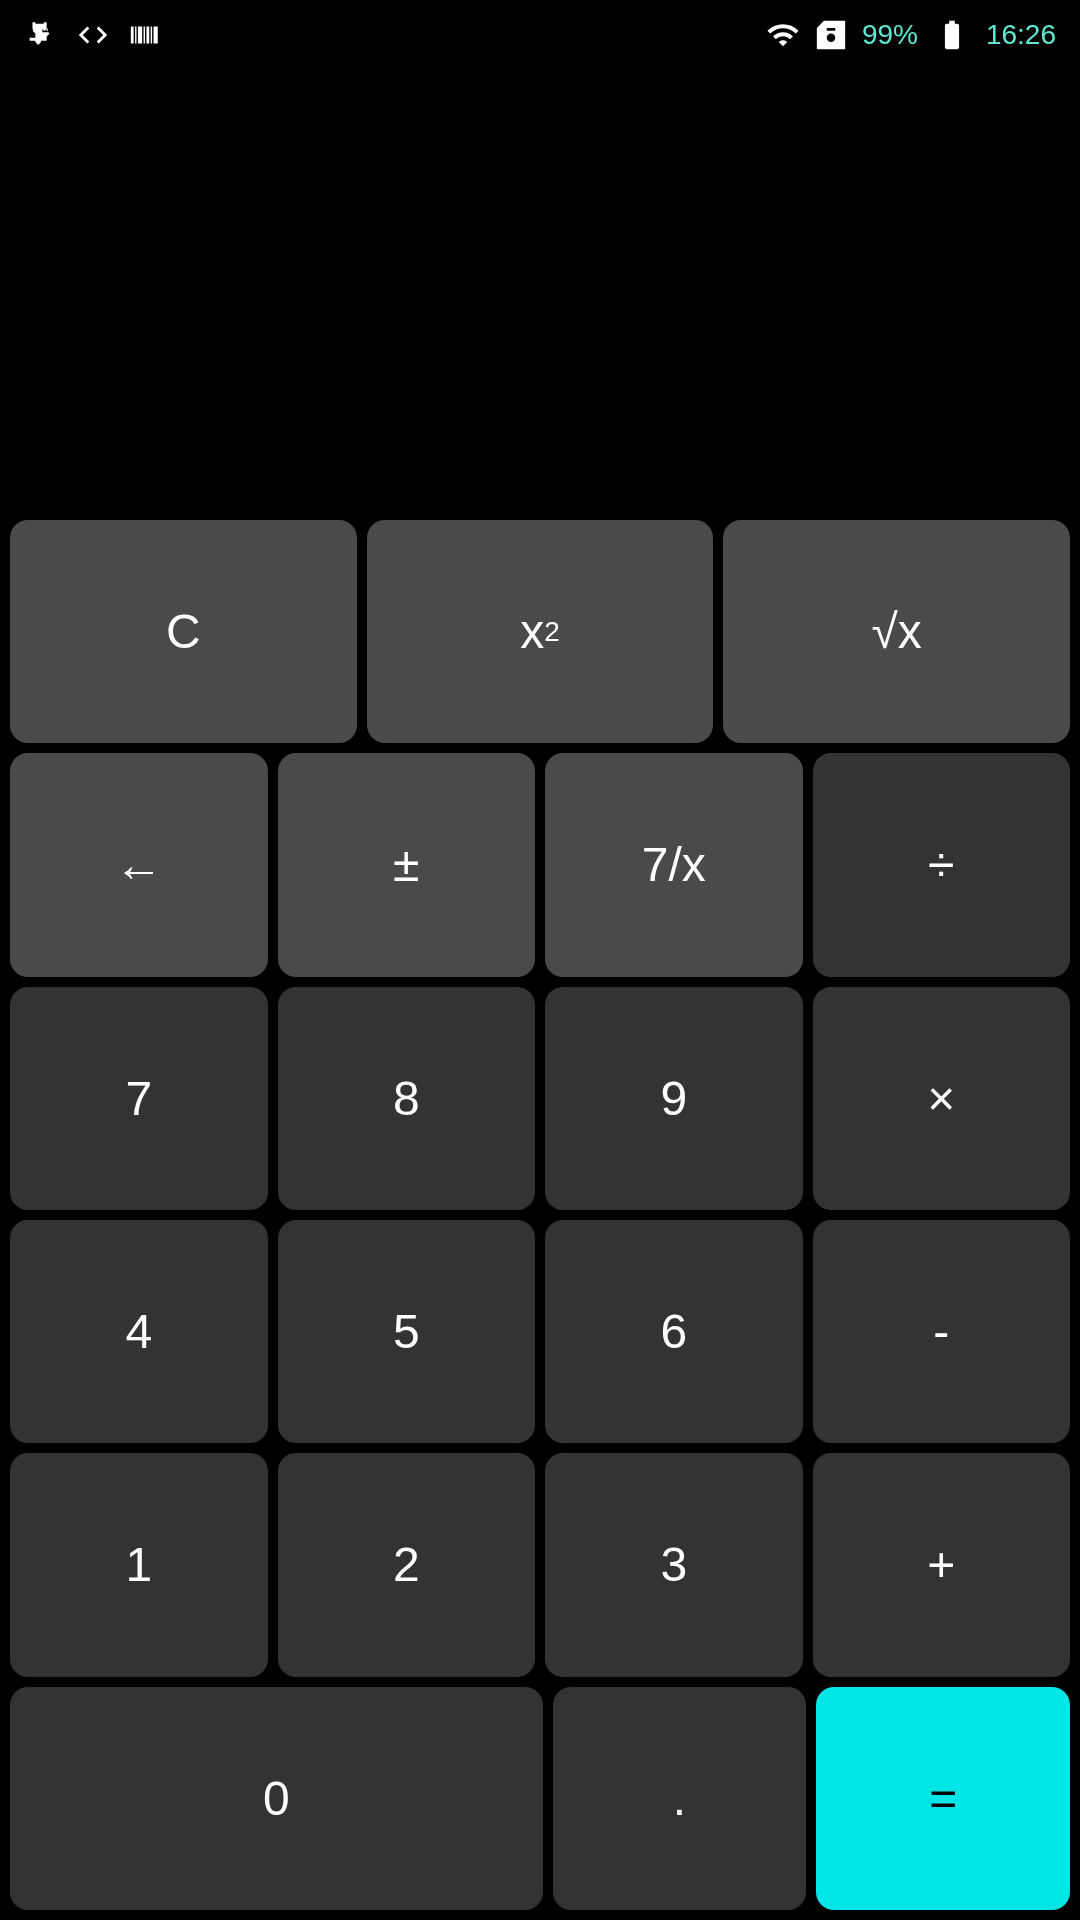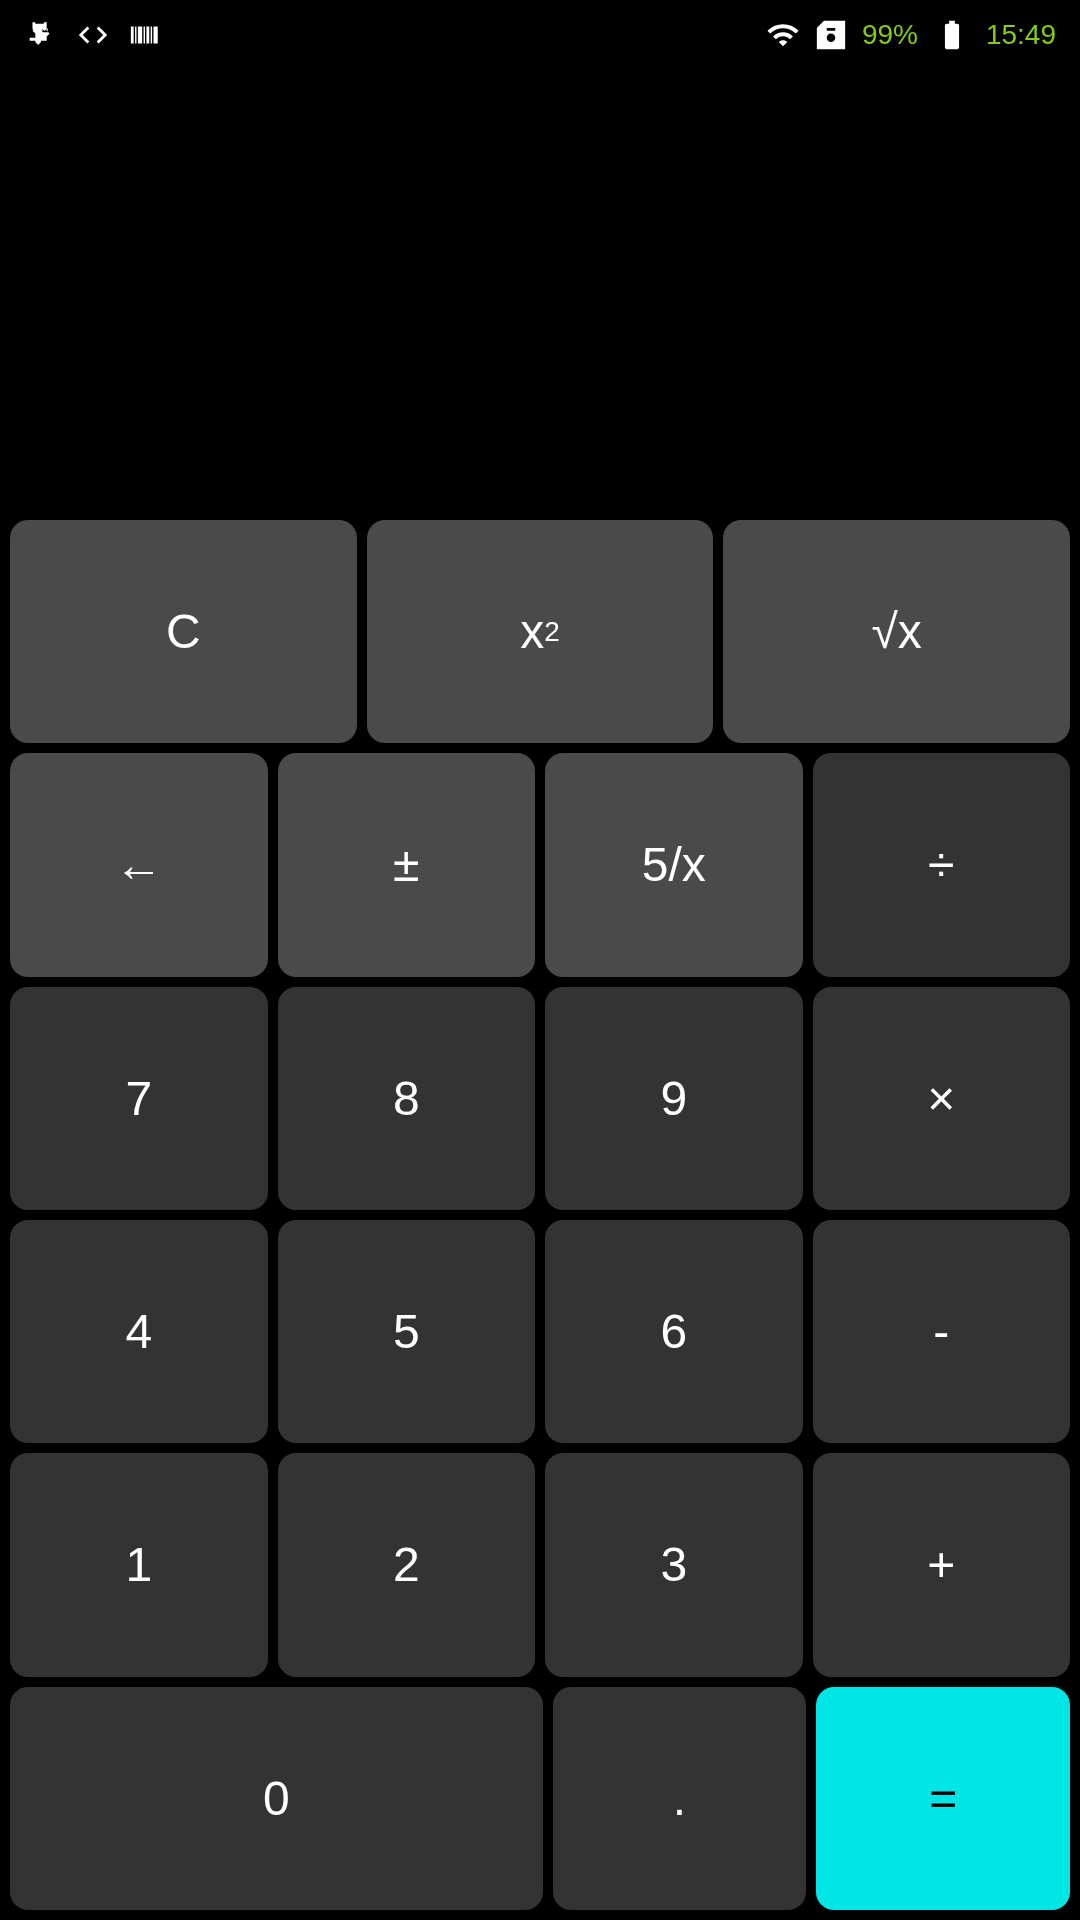--- a/index.html
+++ b/index.html
@@ -34,21 +34,21 @@
       align-items: center;
     }
 
     .status-right {
       display: flex;
       align-items: center;
       gap: 14px;
     }
 
     .status-text {
-      color: #84cc16;
+      color: #5eead4;
       font-size: 28px;
       font-weight: 500;
     }
 
     
     #display-area {
       width: 100%;
       height: 440px;
       background: #000;
     }
@@ -136,39 +136,39 @@
     </svg>
 
     <svg class="svg-icon" viewBox="0 0 24 24">
       <path d="M17 2H7L2 7v15h20V2h-5zm-5 15c-1.66 0-3-1.34-3-3s1.34-3 3-3 3 1.34 3 3-1.34 3-3 3zm3-8H9V7h6v2z"></path>
     </svg>
     <span class="status-text">99%</span>
 
     <svg class="svg-icon" viewBox="0 0 24 24" style="width:40px;height:34px;">
       <path d="M15.67 4H14V2h-4v2H8.33C7.6 4 7 4.6 7 5.33v15.33C7 21.4 7.6 22 8.33 22h7.33c.74 0 1.34-.6 1.34-1.33V5.33C17 4.6 16.4 4 15.67 4z"></path>
     </svg>
-    <span class="status-text">15:49</span>
+    <span class="status-text">16:26</span>
   </div>
 </div>
 
 <div id="display-area">
 </div>
 
 <div id="keypad">
 
   <div class="key-row">
     <button class="key">C</button>
     <button class="key">x<sup>2</sup></button>
     <button class="key">√x</button>
   </div>
 
   <div class="key-row">
     <button class="key">←</button>
     <button class="key">±</button>
-    <button class="key">5/x</button>
+    <button class="key">7/x</button>
     <button class="key key-dark">÷</button>
   </div>
 
   <div class="key-row">
     <button class="key key-dark">7</button>
     <button class="key key-dark">8</button>
     <button class="key key-dark">9</button>
     <button class="key key-dark">×</button>
   </div>
 

